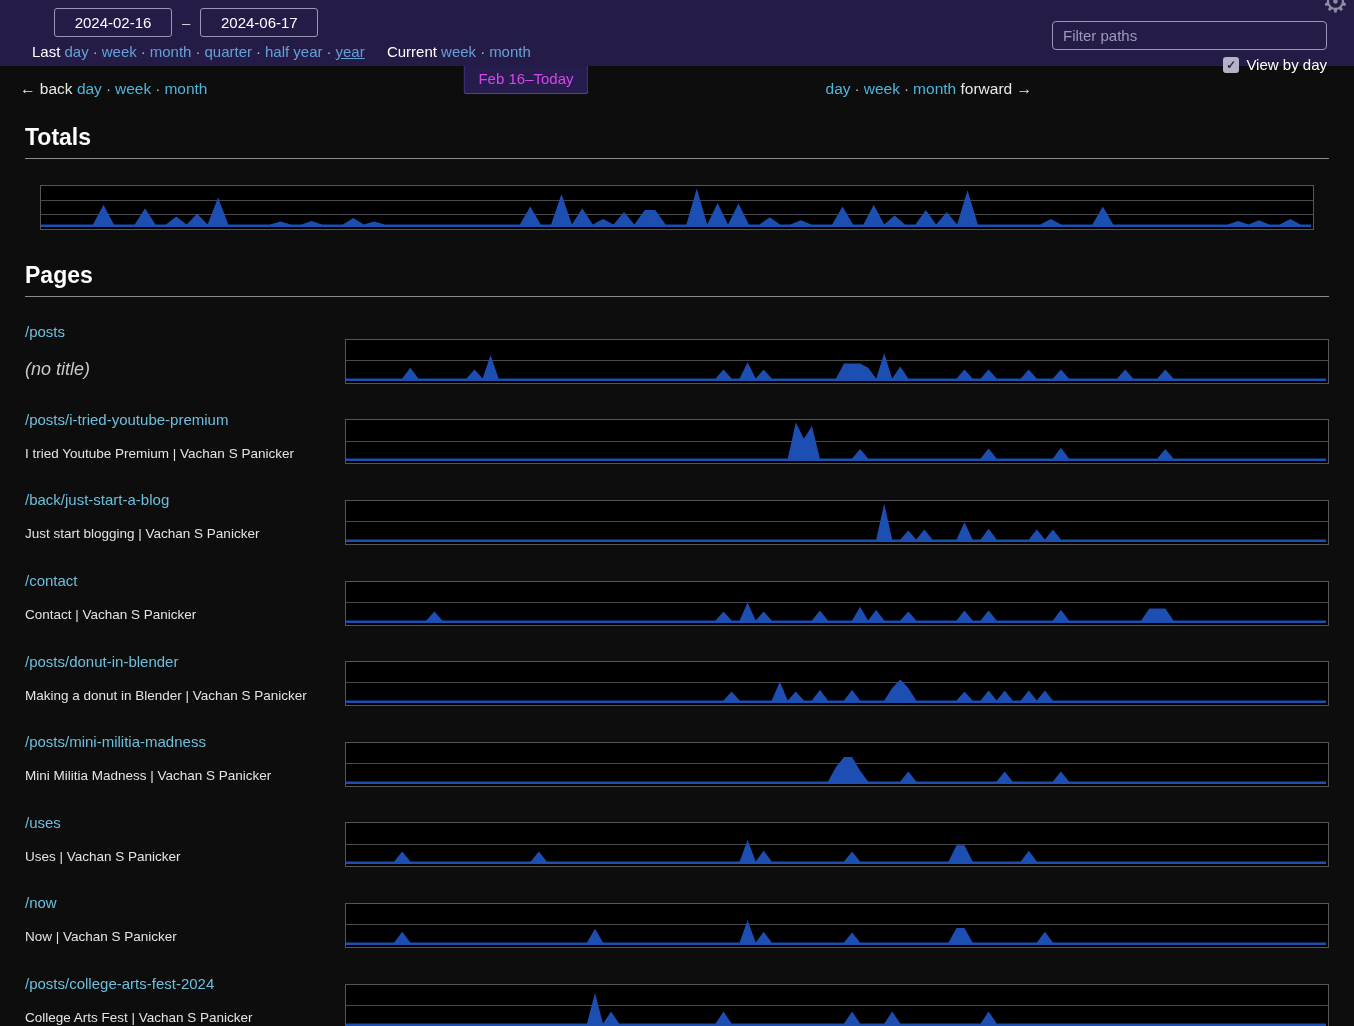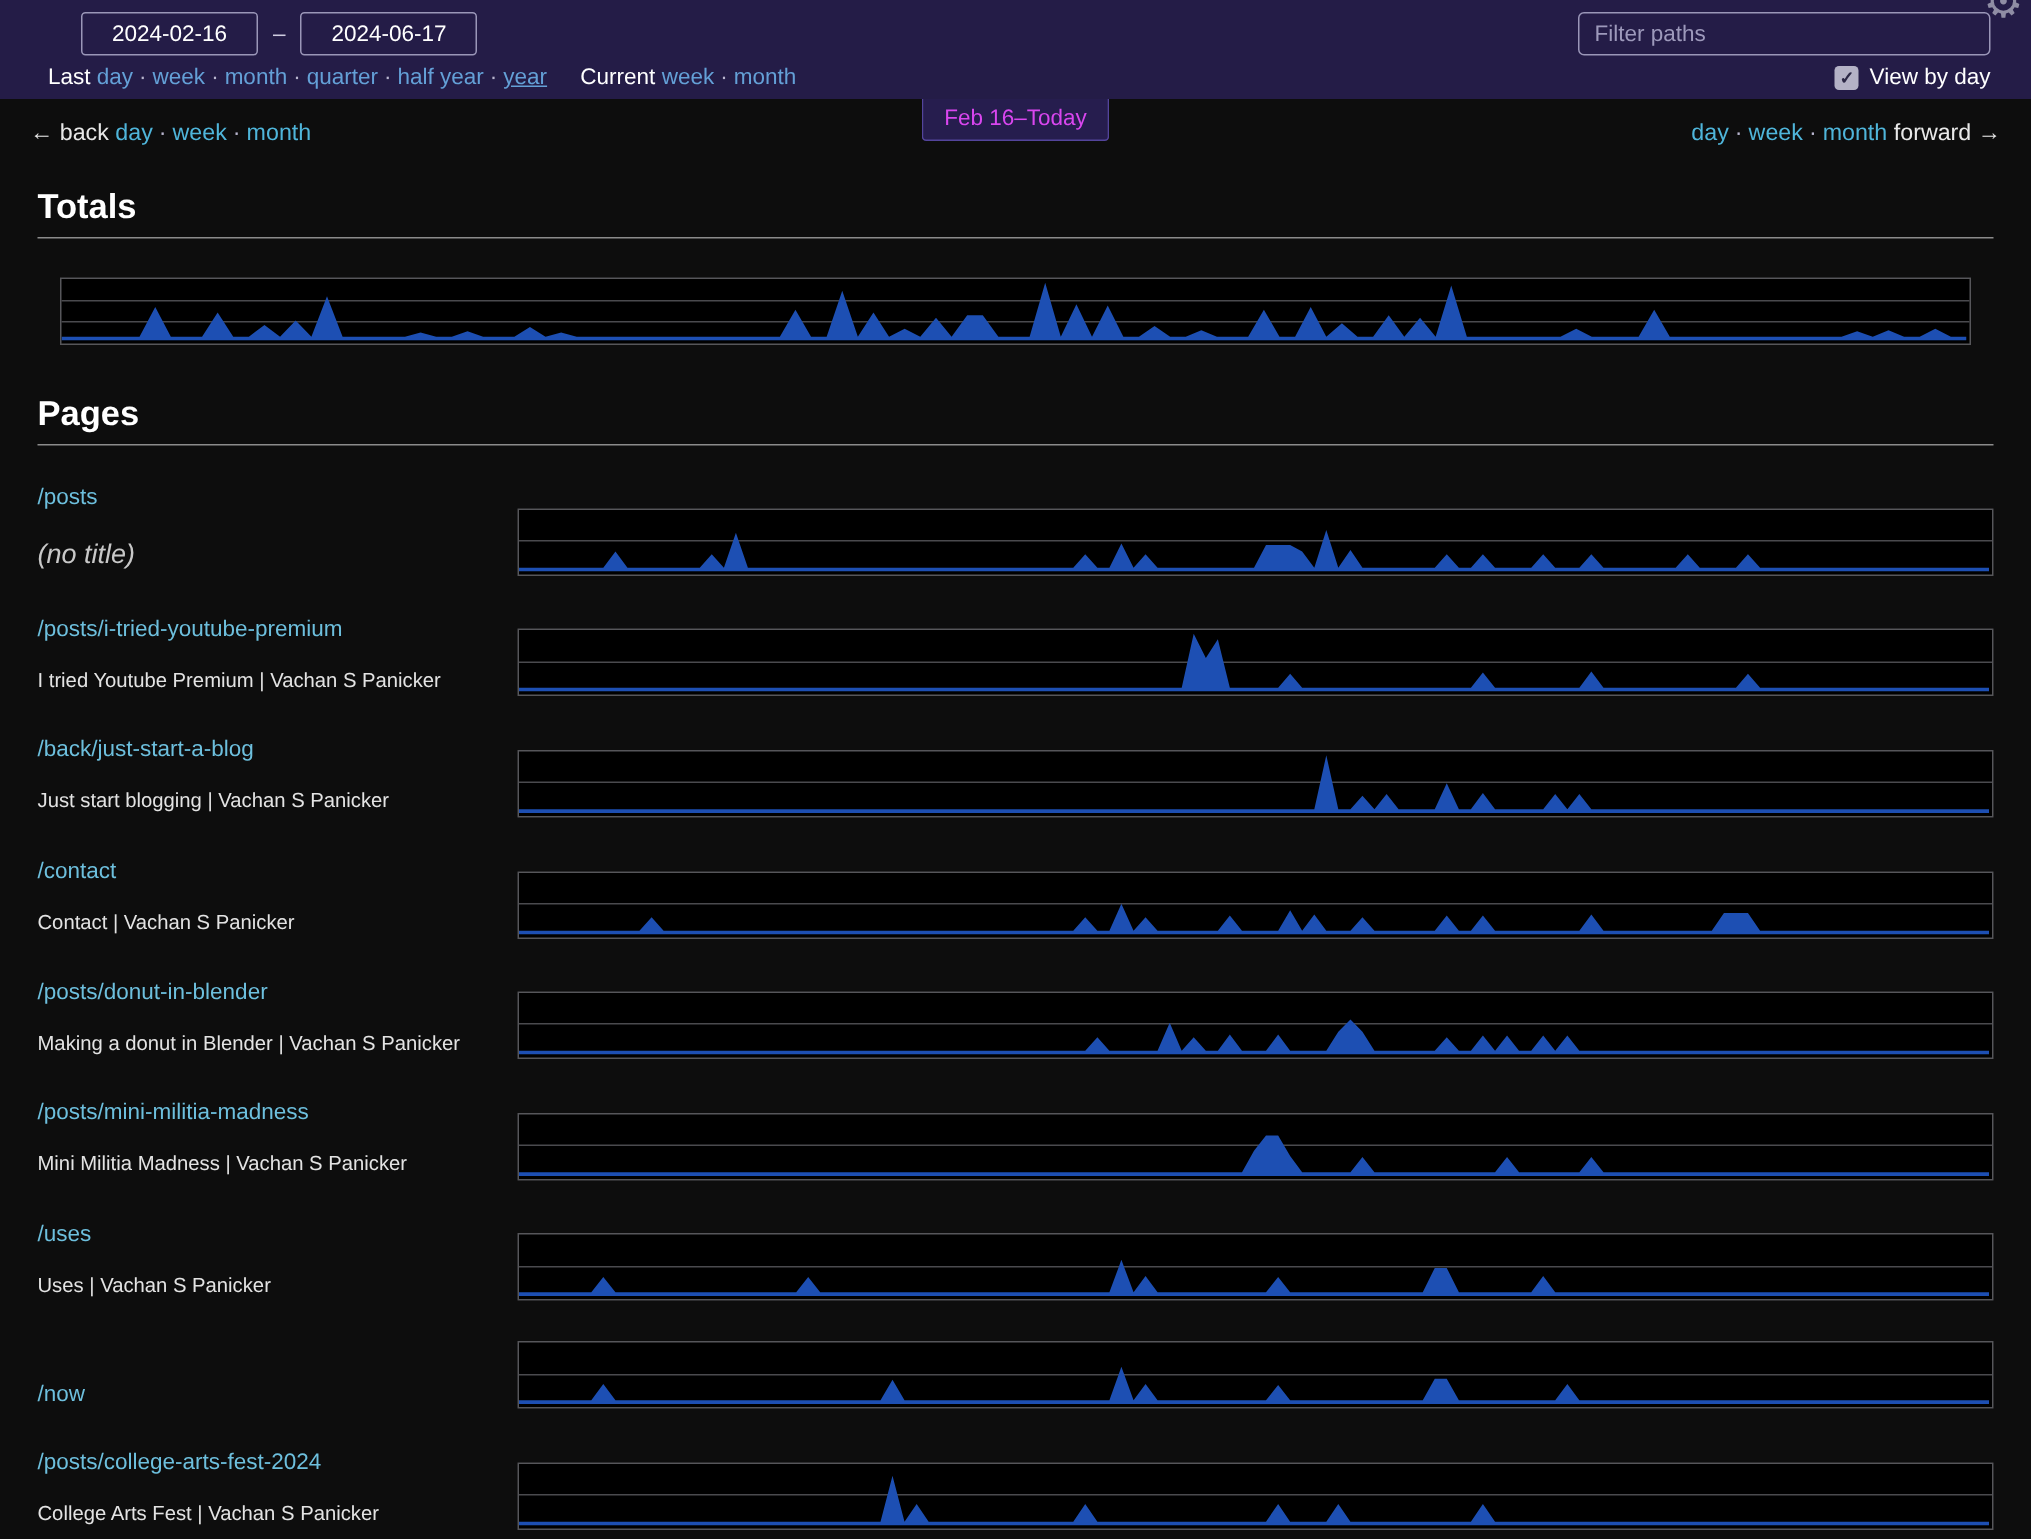--- a/index.html
+++ b/index.html
@@ -31,21 +31,21 @@
     text-align:center;
     outline:none;
   }
   .date-dash { color:#cfcce0; font-size:15px; }
   .links-row { margin-top:6px; font-size:15px; color:#fff; white-space:nowrap; }
   .links-row a { color:#64a0d7; text-decoration:none; cursor:pointer; }
   .links-row a.u { text-decoration:underline; }
   .sep { color:#b9b6cf; padding:0 4px; }
   .lbl-current { margin-left:18px; }
 
-  .tb-right { float:right; text-align:right; }
+  .tb-right { float:right; text-align:right;margin-top:13px; }
   .filter-input {
     width:275px; height:29px;
     background:transparent;
     border:1px solid #9a96b8;
     border-radius:4px;
     color:#fff;
     font-family:"Liberation Sans", sans-serif;
     font-size:15px;
     padding:0 10px;
     outline:none;
@@ -296,20 +296,21 @@
       <svg width="980" height="41" viewBox="0 0 980 41">
             <polygon points="0,41 0.0,38.5 8.0,38.5 16.1,38.5 24.1,38.5 32.1,38.5 40.2,38.5 48.2,38.5 56.2,28.4 64.3,38.5 72.3,38.5 80.3,38.5 88.4,38.5 96.4,38.5 104.4,38.5 112.5,38.5 120.5,38.5 128.5,38.5 136.6,38.5 144.6,38.5 152.6,38.5 160.7,38.5 168.7,38.5 176.7,38.5 184.8,38.5 192.8,28.4 200.8,38.5 208.9,38.5 216.9,38.5 224.9,38.5 233.0,38.5 241.0,38.5 249.0,38.5 257.0,38.5 265.1,38.5 273.1,38.5 281.1,38.5 289.2,38.5 297.2,38.5 305.2,38.5 313.3,38.5 321.3,38.5 329.3,38.5 337.4,38.5 345.4,38.5 353.4,38.5 361.5,38.5 369.5,38.5 377.5,38.5 385.6,38.5 393.6,38.5 401.6,16.9 409.7,38.5 417.7,27.7 425.7,38.5 433.8,38.5 441.8,38.5 449.8,38.5 457.9,38.5 465.9,38.5 473.9,38.5 482.0,38.5 490.0,38.5 498.0,38.5 506.1,28.4 514.1,38.5 522.1,38.5 530.2,38.5 538.2,38.5 546.2,38.5 554.3,38.5 562.3,38.5 570.3,38.5 578.4,38.5 586.4,38.5 594.4,38.5 602.5,38.5 610.5,22.3 618.5,22.3 626.6,38.5 634.6,38.5 642.6,38.5 650.7,38.5 658.7,38.5 666.7,38.5 674.8,38.5 682.8,27.7 690.8,38.5 698.9,38.5 706.9,38.5 714.9,38.5 723.0,38.5 731.0,38.5 739.0,38.5 747.0,38.5 755.1,38.5 763.1,38.5 771.1,38.5 779.2,38.5 787.2,38.5 795.2,38.5 803.3,38.5 811.3,38.5 819.3,38.5 827.4,38.5 835.4,38.5 843.4,38.5 851.5,38.5 859.5,38.5 867.5,38.5 875.6,38.5 883.6,38.5 891.6,38.5 899.7,38.5 907.7,38.5 915.7,38.5 923.8,38.5 931.8,38.5 939.8,38.5 947.9,38.5 955.9,38.5 963.9,38.5 972.0,38.5 980.0,38.5 980,41" fill="#1d4fb3"></polygon>
           </svg>
         </div>
     </div>
   </div>
 
   <div class="page-row">
     <div class="page-info">
       <a class="page-link">/now</a>
+      <div class="page-title">Now | Vachan S Panicker</div>
     </div>
     <div class="page-chart">
       <div class="chart">
         <i class="grid g47"></i>
       <svg width="980" height="41" viewBox="0 0 980 41">
             <polygon points="0,41 0.0,38.5 8.0,38.5 16.1,38.5 24.1,38.5 32.1,38.5 40.2,38.5 48.2,38.5 56.2,27.7 64.3,38.5 72.3,38.5 80.3,38.5 88.4,38.5 96.4,38.5 104.4,38.5 112.5,38.5 120.5,38.5 128.5,38.5 136.6,38.5 144.6,38.5 152.6,38.5 160.7,38.5 168.7,38.5 176.7,38.5 184.8,38.5 192.8,38.5 200.8,38.5 208.9,38.5 216.9,38.5 224.9,38.5 233.0,38.5 241.0,38.5 249.0,24.8 257.0,38.5 265.1,38.5 273.1,38.5 281.1,38.5 289.2,38.5 297.2,38.5 305.2,38.5 313.3,38.5 321.3,38.5 329.3,38.5 337.4,38.5 345.4,38.5 353.4,38.5 361.5,38.5 369.5,38.5 377.5,38.5 385.6,38.5 393.6,38.5 401.6,16.2 409.7,38.5 417.7,27.7 425.7,38.5 433.8,38.5 441.8,38.5 449.8,38.5 457.9,38.5 465.9,38.5 473.9,38.5 482.0,38.5 490.0,38.5 498.0,38.5 506.1,28.4 514.1,38.5 522.1,38.5 530.2,38.5 538.2,38.5 546.2,38.5 554.3,38.5 562.3,38.5 570.3,38.5 578.4,38.5 586.4,38.5 594.4,38.5 602.5,38.5 610.5,24.1 618.5,24.1 626.6,38.5 634.6,38.5 642.6,38.5 650.7,38.5 658.7,38.5 666.7,38.5 674.8,38.5 682.8,38.5 690.8,38.5 698.9,27.7 706.9,38.5 714.9,38.5 723.0,38.5 731.0,38.5 739.0,38.5 747.0,38.5 755.1,38.5 763.1,38.5 771.1,38.5 779.2,38.5 787.2,38.5 795.2,38.5 803.3,38.5 811.3,38.5 819.3,38.5 827.4,38.5 835.4,38.5 843.4,38.5 851.5,38.5 859.5,38.5 867.5,38.5 875.6,38.5 883.6,38.5 891.6,38.5 899.7,38.5 907.7,38.5 915.7,38.5 923.8,38.5 931.8,38.5 939.8,38.5 947.9,38.5 955.9,38.5 963.9,38.5 972.0,38.5 980.0,38.5 980,41" fill="#1d4fb3"></polygon>
           </svg>
         </div>
     </div>
   </div>

